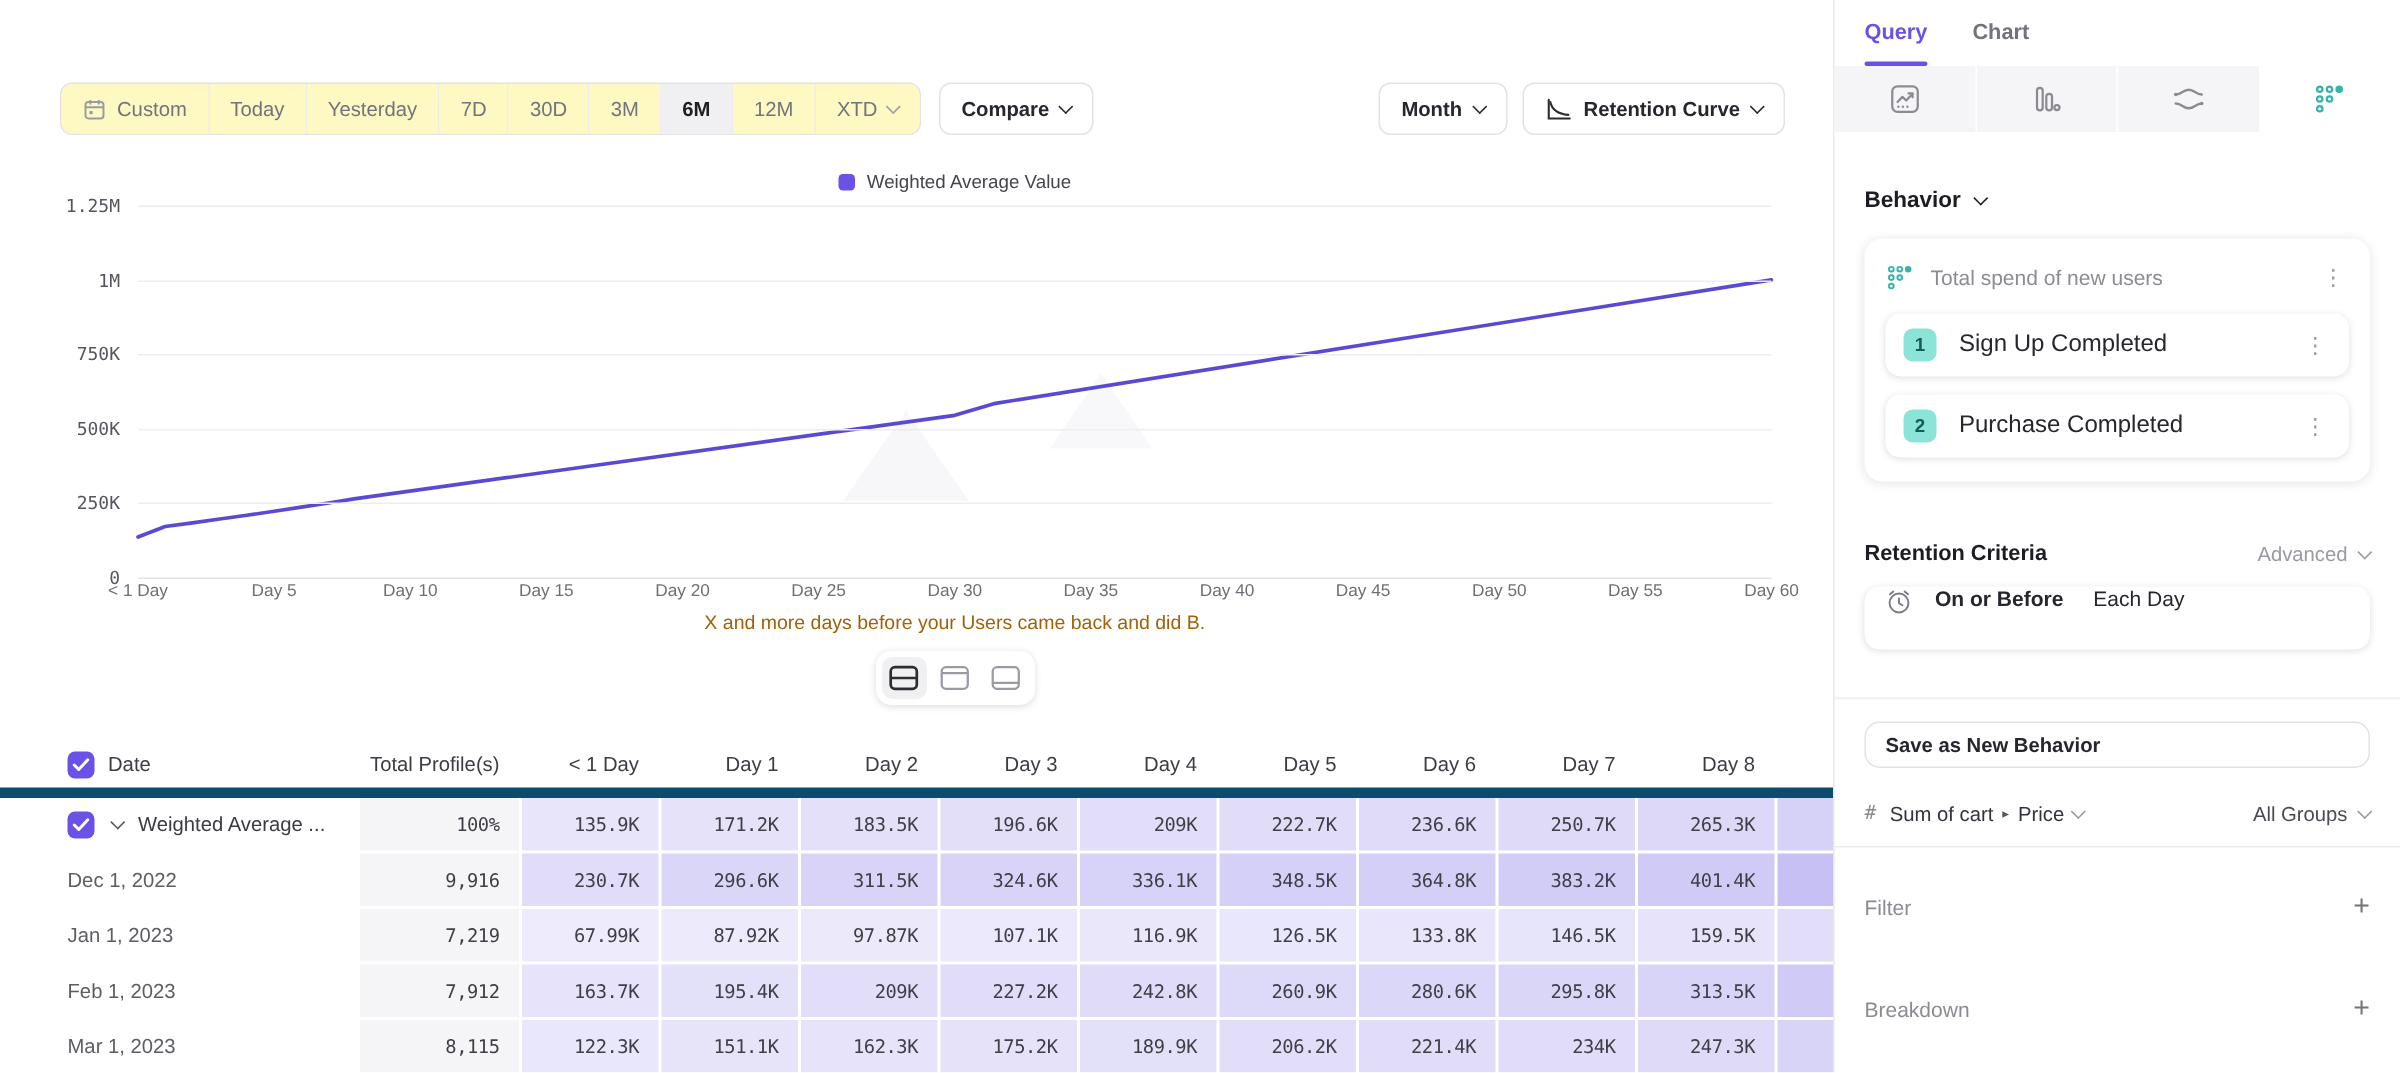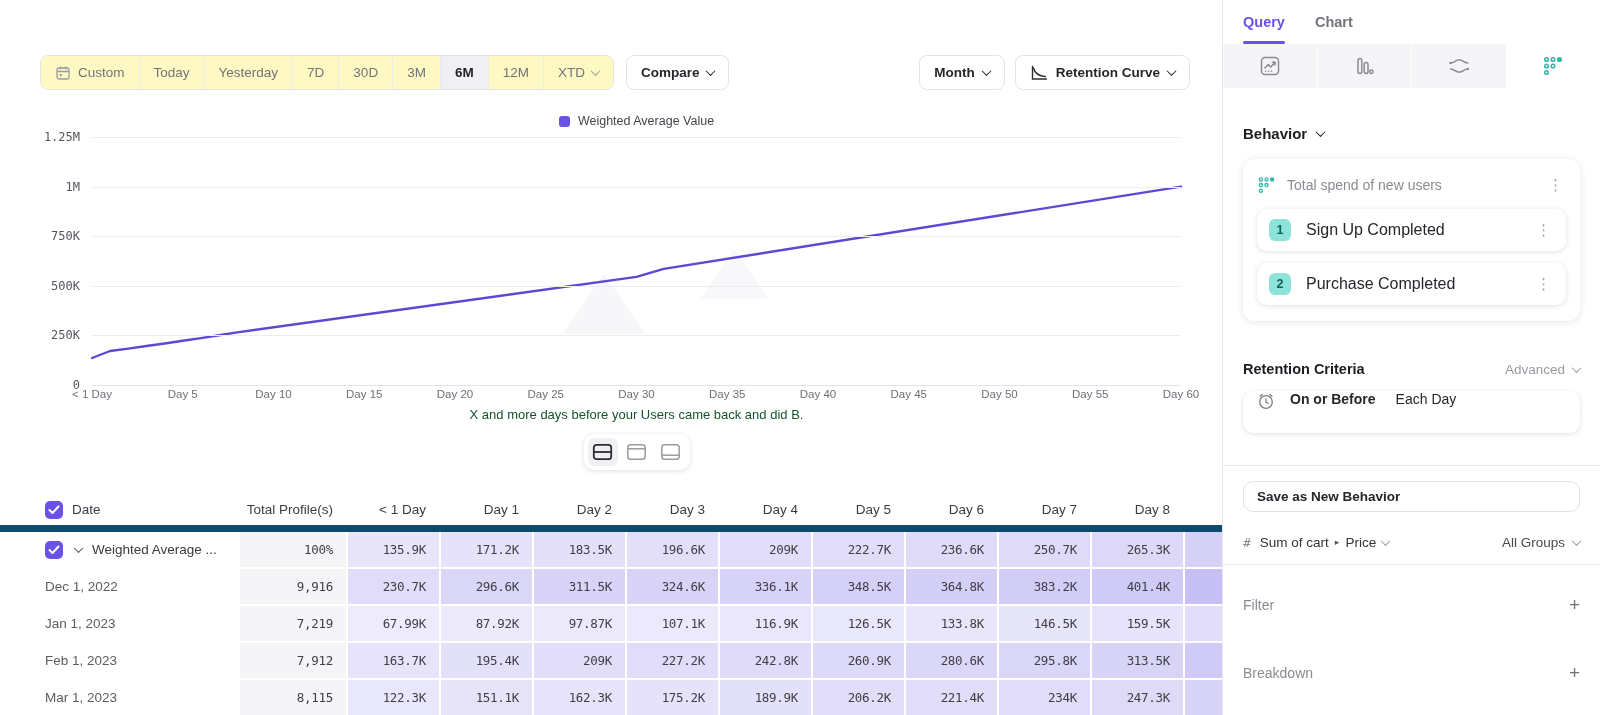--- a/index.html
+++ b/index.html
@@ -30,21 +30,21 @@
   .chart-wrap { position:relative; margin-top:9px; height:248px; }
   .ylabels { position:absolute; left:0; top:0; width:80px; height:248px; }
   .ylabel { position:absolute; right:0; width:80px; text-align:right; font-size:12px; color:#55555e; }
   .plot { position:absolute; left:92px; top:0; width:1089px; height:248px; }
   .gridline { position:absolute; left:0; right:0; height:1px; background:#ededf0; }
   .gridline.base { background:#e3e3e8; }
   .tri { position:absolute; width:0; height:0; }
   .plot svg.series { position:absolute; inset:0; overflow:visible; }
   .xlabel-row { position:relative; height:16px; }
   .xtick { position:absolute; top:3px; transform:translateX(-50%); font-size:11.5px; color:#6e6e77; white-space:nowrap; }
-  .caption { margin-top:6px; margin-left:92px; width:1089px; text-align:center; font-size:13px; color:#14532d; }
+  .caption { margin-top:6px; margin-left:92px; width:1089px; text-align:center; font-size:13px; color:#a16207; }
 
   .toggle-row { margin-top:12px; margin-left:92px; width:1089px; display:flex; justify-content:center; }
   .toggle-group { display:flex; gap:4px; padding:4px; background:#fff; border-radius:10px; box-shadow:0 1px 5px rgba(20,20,40,.14); }
   .toggle-btn { width:30px; height:28px; display:flex; align-items:center; justify-content:center; border-radius:7px; cursor:pointer; }
   .toggle-btn.active { background:#f0f0f2; }
 
   
   .rtable { margin-top:24px; width:1222px; }
   .trow { display:grid; grid-template-columns:238px 106px repeat(9,91px) 1fr; column-gap:2px; height:35px; margin-bottom:2px; }
   .trow.head { height:38px; margin-bottom:0; border-bottom:7px solid #0c4a6e; }

